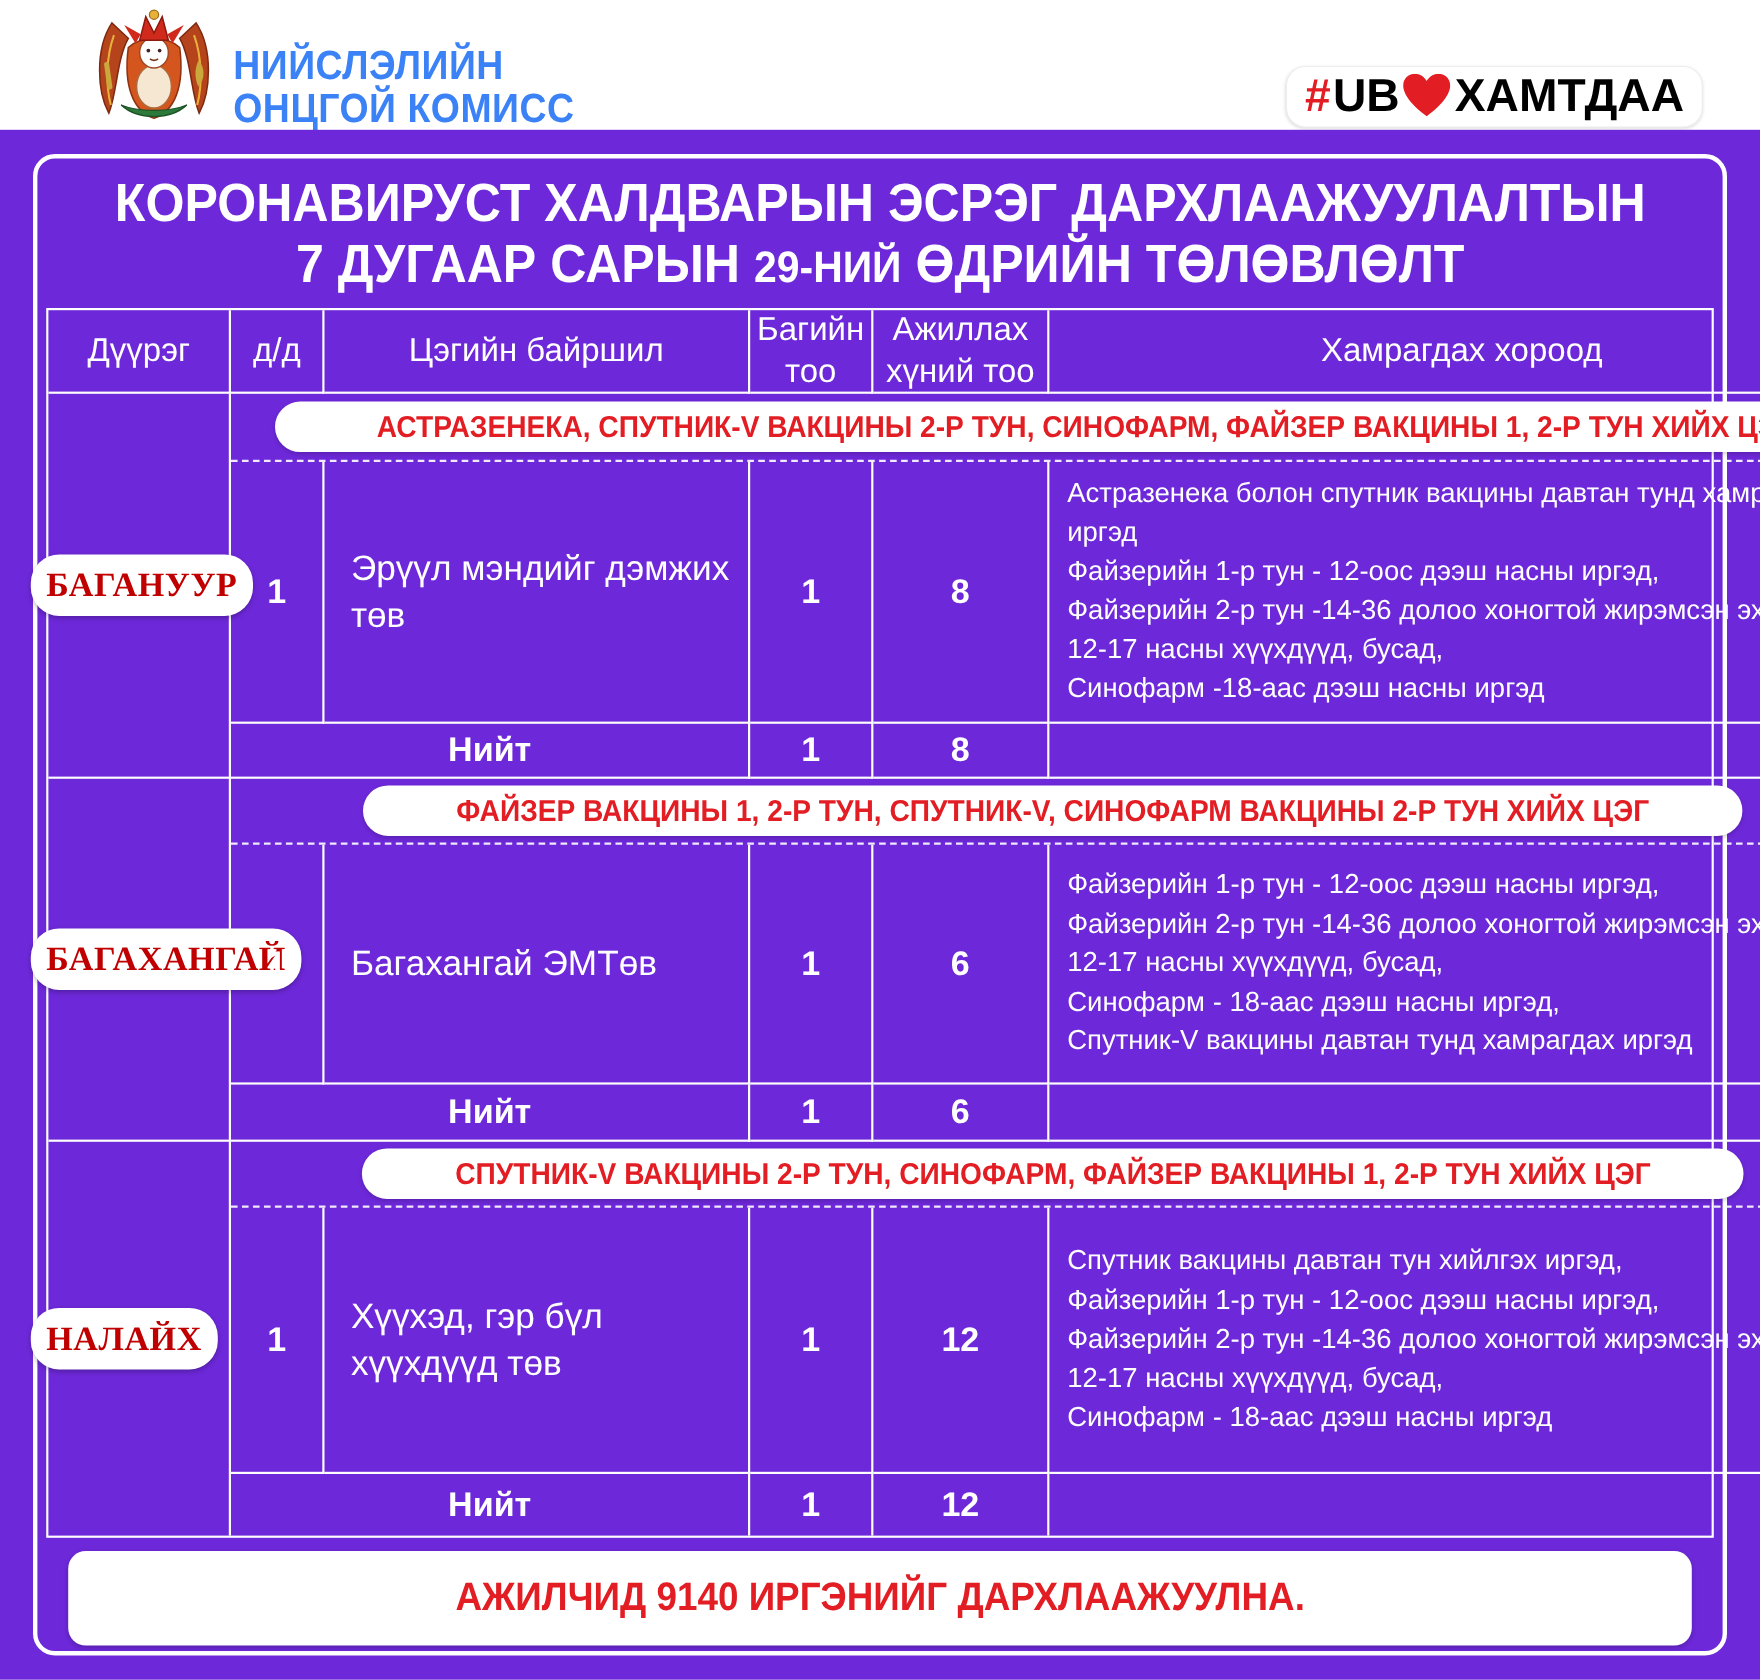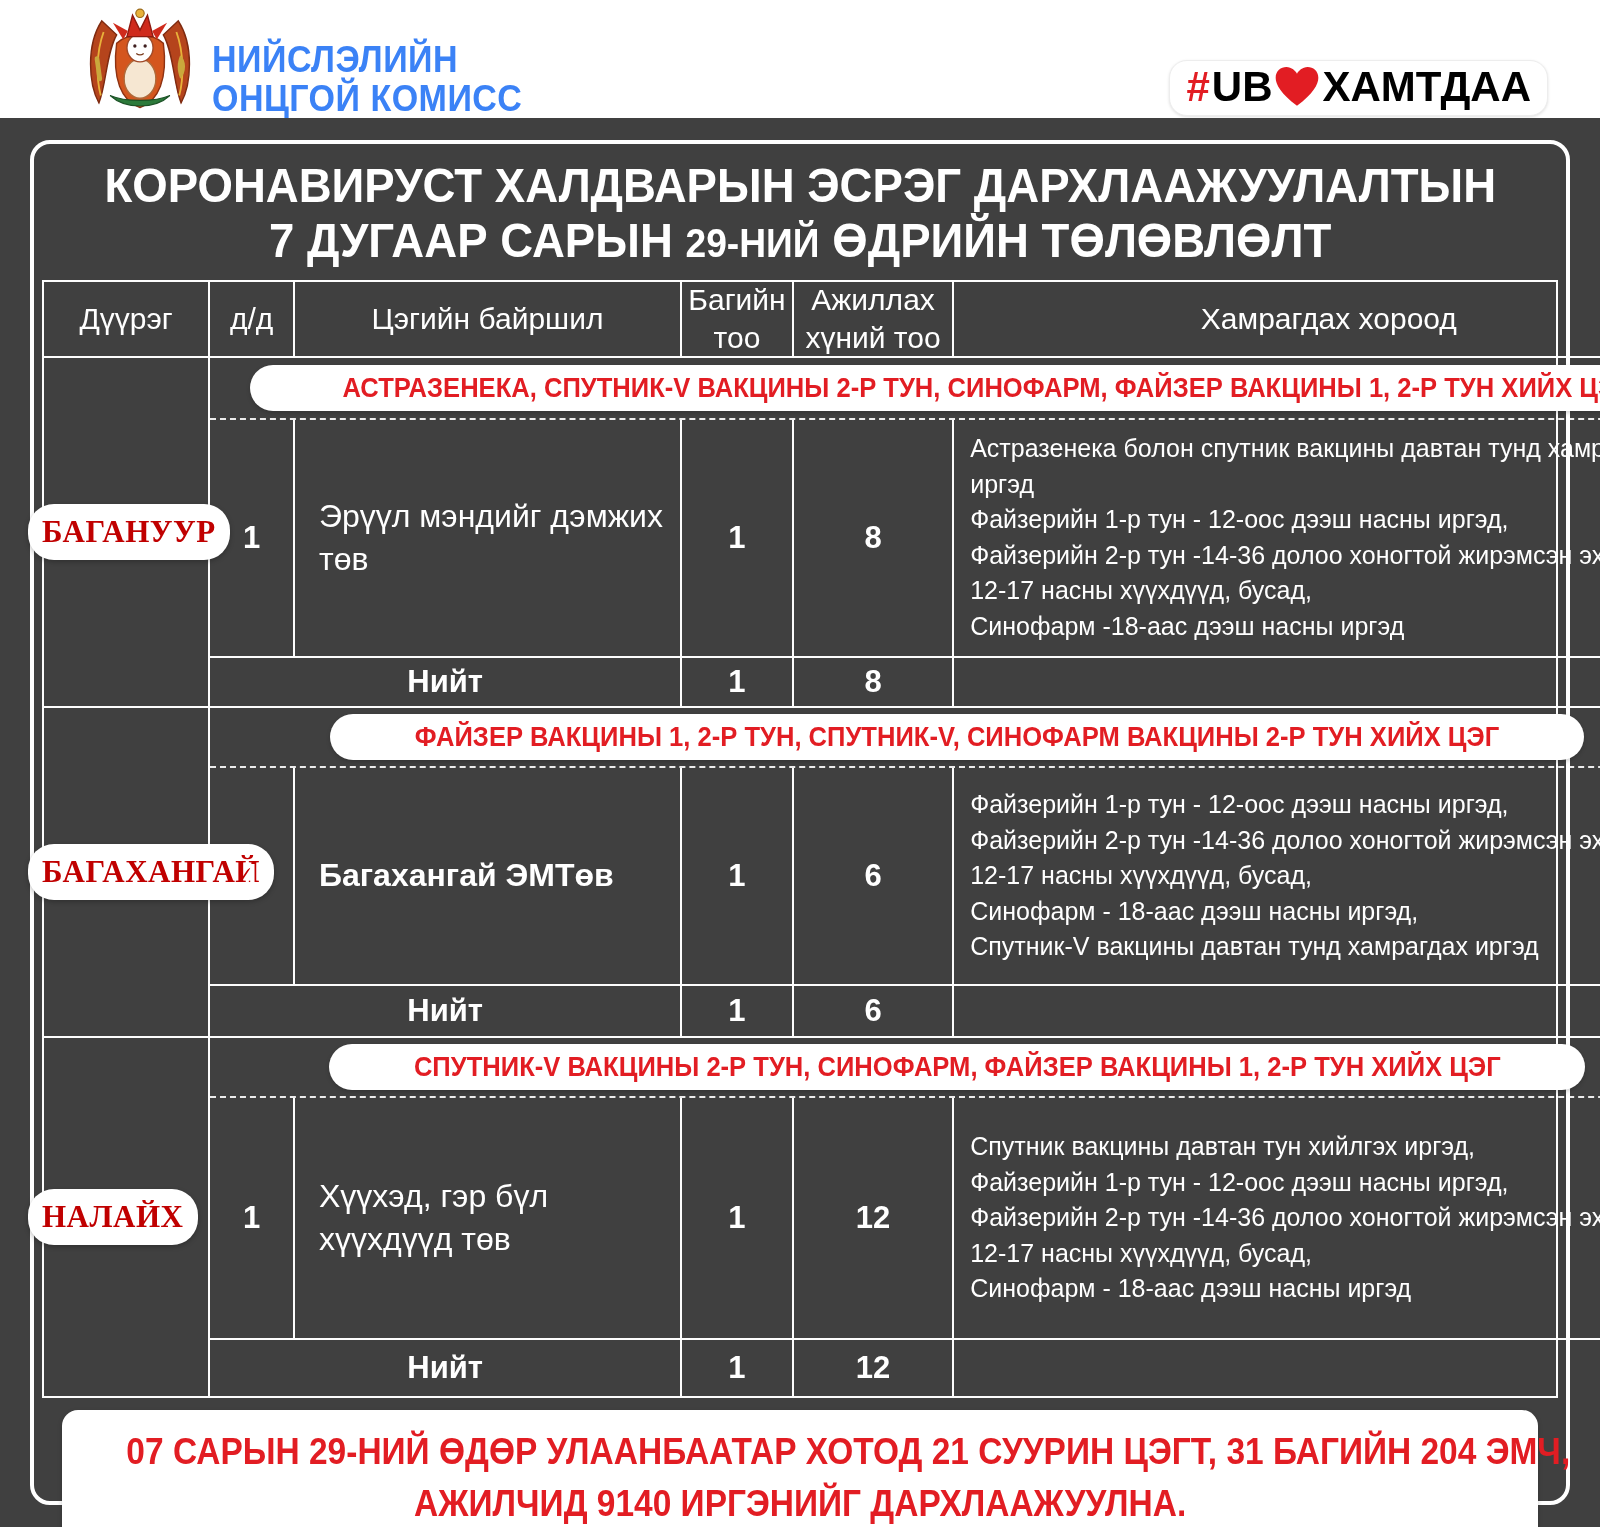--- a/index.html
+++ b/index.html
@@ -22,21 +22,21 @@
     position:absolute; right:52px; top:60px; background:#fff;
     border:1px solid #ededed; border-radius:18px; box-shadow:0 1px 3px rgba(0,0,0,.12);
     padding:2px 16px 4px 16px; font-size:42px; font-weight:bold; letter-spacing:0;
     display:flex; align-items:center; gap:2px;
   }
   .hashtag .hash { color:#e21d23; }
   .hashtag .ub, .hashtag .rest { color:#000000; }
   .heart { width:44px; height:40px; margin:0 1px; display:inline-block; }
 
   
-  .panel { position:absolute; top:118px; left:0; width:1600px; height:1409px; background:#404040; }
+  .panel { position:absolute; top:118px; left:0; width:1600px; height:1409px; background:#6d28d9; }
   .frame {
     position:absolute; top:22px; left:30px; right:30px; bottom:22px;
     border:4px solid #ffffff; border-radius:20px; padding:10px 6px 6px 6px;
   }
   .maintitle { text-align:center; color:#fff; font-weight:bold; margin-top:4px; }
   .maintitle .l1 { font-size:49px; line-height:1.12; }
   .maintitle .l2 { font-size:49px; line-height:1.12; }
   .maintitle .l2 .mid { font-size:40px; }
 
   
@@ -176,21 +176,21 @@
         <div class="districtpill">
           <span>БАГАХАНГАЙ</span>
         </div>
       </div>
       <div class="bannercell" style="grid-row:5;">
         <div class="bannerpill">
           <span class="cond">ФАЙЗЕР ВАКЦИНЫ 1, 2-Р ТУН, СПУТНИК-V, СИНОФАРМ ВАКЦИНЫ 2-Р ТУН ХИЙХ ЦЭГ</span>
         </div>
       </div>
       <div class="cell num" style="grid-row:6;grid-column:2;">1</div>
-      <div class="cell loc" style="grid-row:6;grid-column:3;font-weight:bold;">Багахангай ЭМТөв</div>
+      <div class="cell loc" style="grid-row:6;grid-column:3;">Багахангай ЭМТөв</div>
       <div class="cell num" style="grid-row:6;grid-column:4;">1</div>
       <div class="cell num" style="grid-row:6;grid-column:5;">6</div>
       <div class="cell desc last" style="grid-row:6;grid-column:6;">Файзерийн 1-р тун - 12-оос дээш насны  иргэд,
 Файзерийн 2-р тун -14-36 долоо хоногтой жирэмсэн эхчүүд, 12-17 насны хүүхдүүд, бусад,
 Синофарм - 18-аас дээш насны иргэд,
 Спутник-V вакцины давтан тунд хамрагдах иргэд</div>
       <div class="cell totallabel" style="grid-row:7;">Нийт</div>
       <div class="cell num" style="grid-row:7;grid-column:4;">1</div>
       <div class="cell num" style="grid-row:7;grid-column:5;">6</div>
       <div class="cell last" style="grid-row:7;grid-column:6;"></div>
@@ -214,18 +214,17 @@
 Файзерийн 2-р тун -14-36 долоо хоногтой жирэмсэн эхчүүд, 12-17 насны хүүхдүүд, бусад,
 Синофарм - 18-аас дээш насны иргэд</div>
       <div class="cell totallabel" style="grid-row:10;border-bottom:none;">Нийт</div>
       <div class="cell num" style="grid-row:10;grid-column:4;border-bottom:none;">1</div>
       <div class="cell num" style="grid-row:10;grid-column:5;border-bottom:none;">12</div>
       <div class="cell last" style="grid-row:10;grid-column:6;border-bottom:none;"></div>
 
     </div>
 
     <div class="footerbanner">
-      <div class="fl"><span class="cond">07 САРЫН 29-НИЙ ӨДӨР УЛААНБААТАР ХОТОД  21 СУУРИН ЦЭГТ, 31 БАГИЙН 204 ЭМЧ,</span></div>
       <div class="fl"><span class="cond">АЖИЛЧИД 9140 ИРГЭНИЙГ ДАРХЛААЖУУЛНА.</span></div>
     </div>
 
   </div>
 </div>
 
 </body></html>

